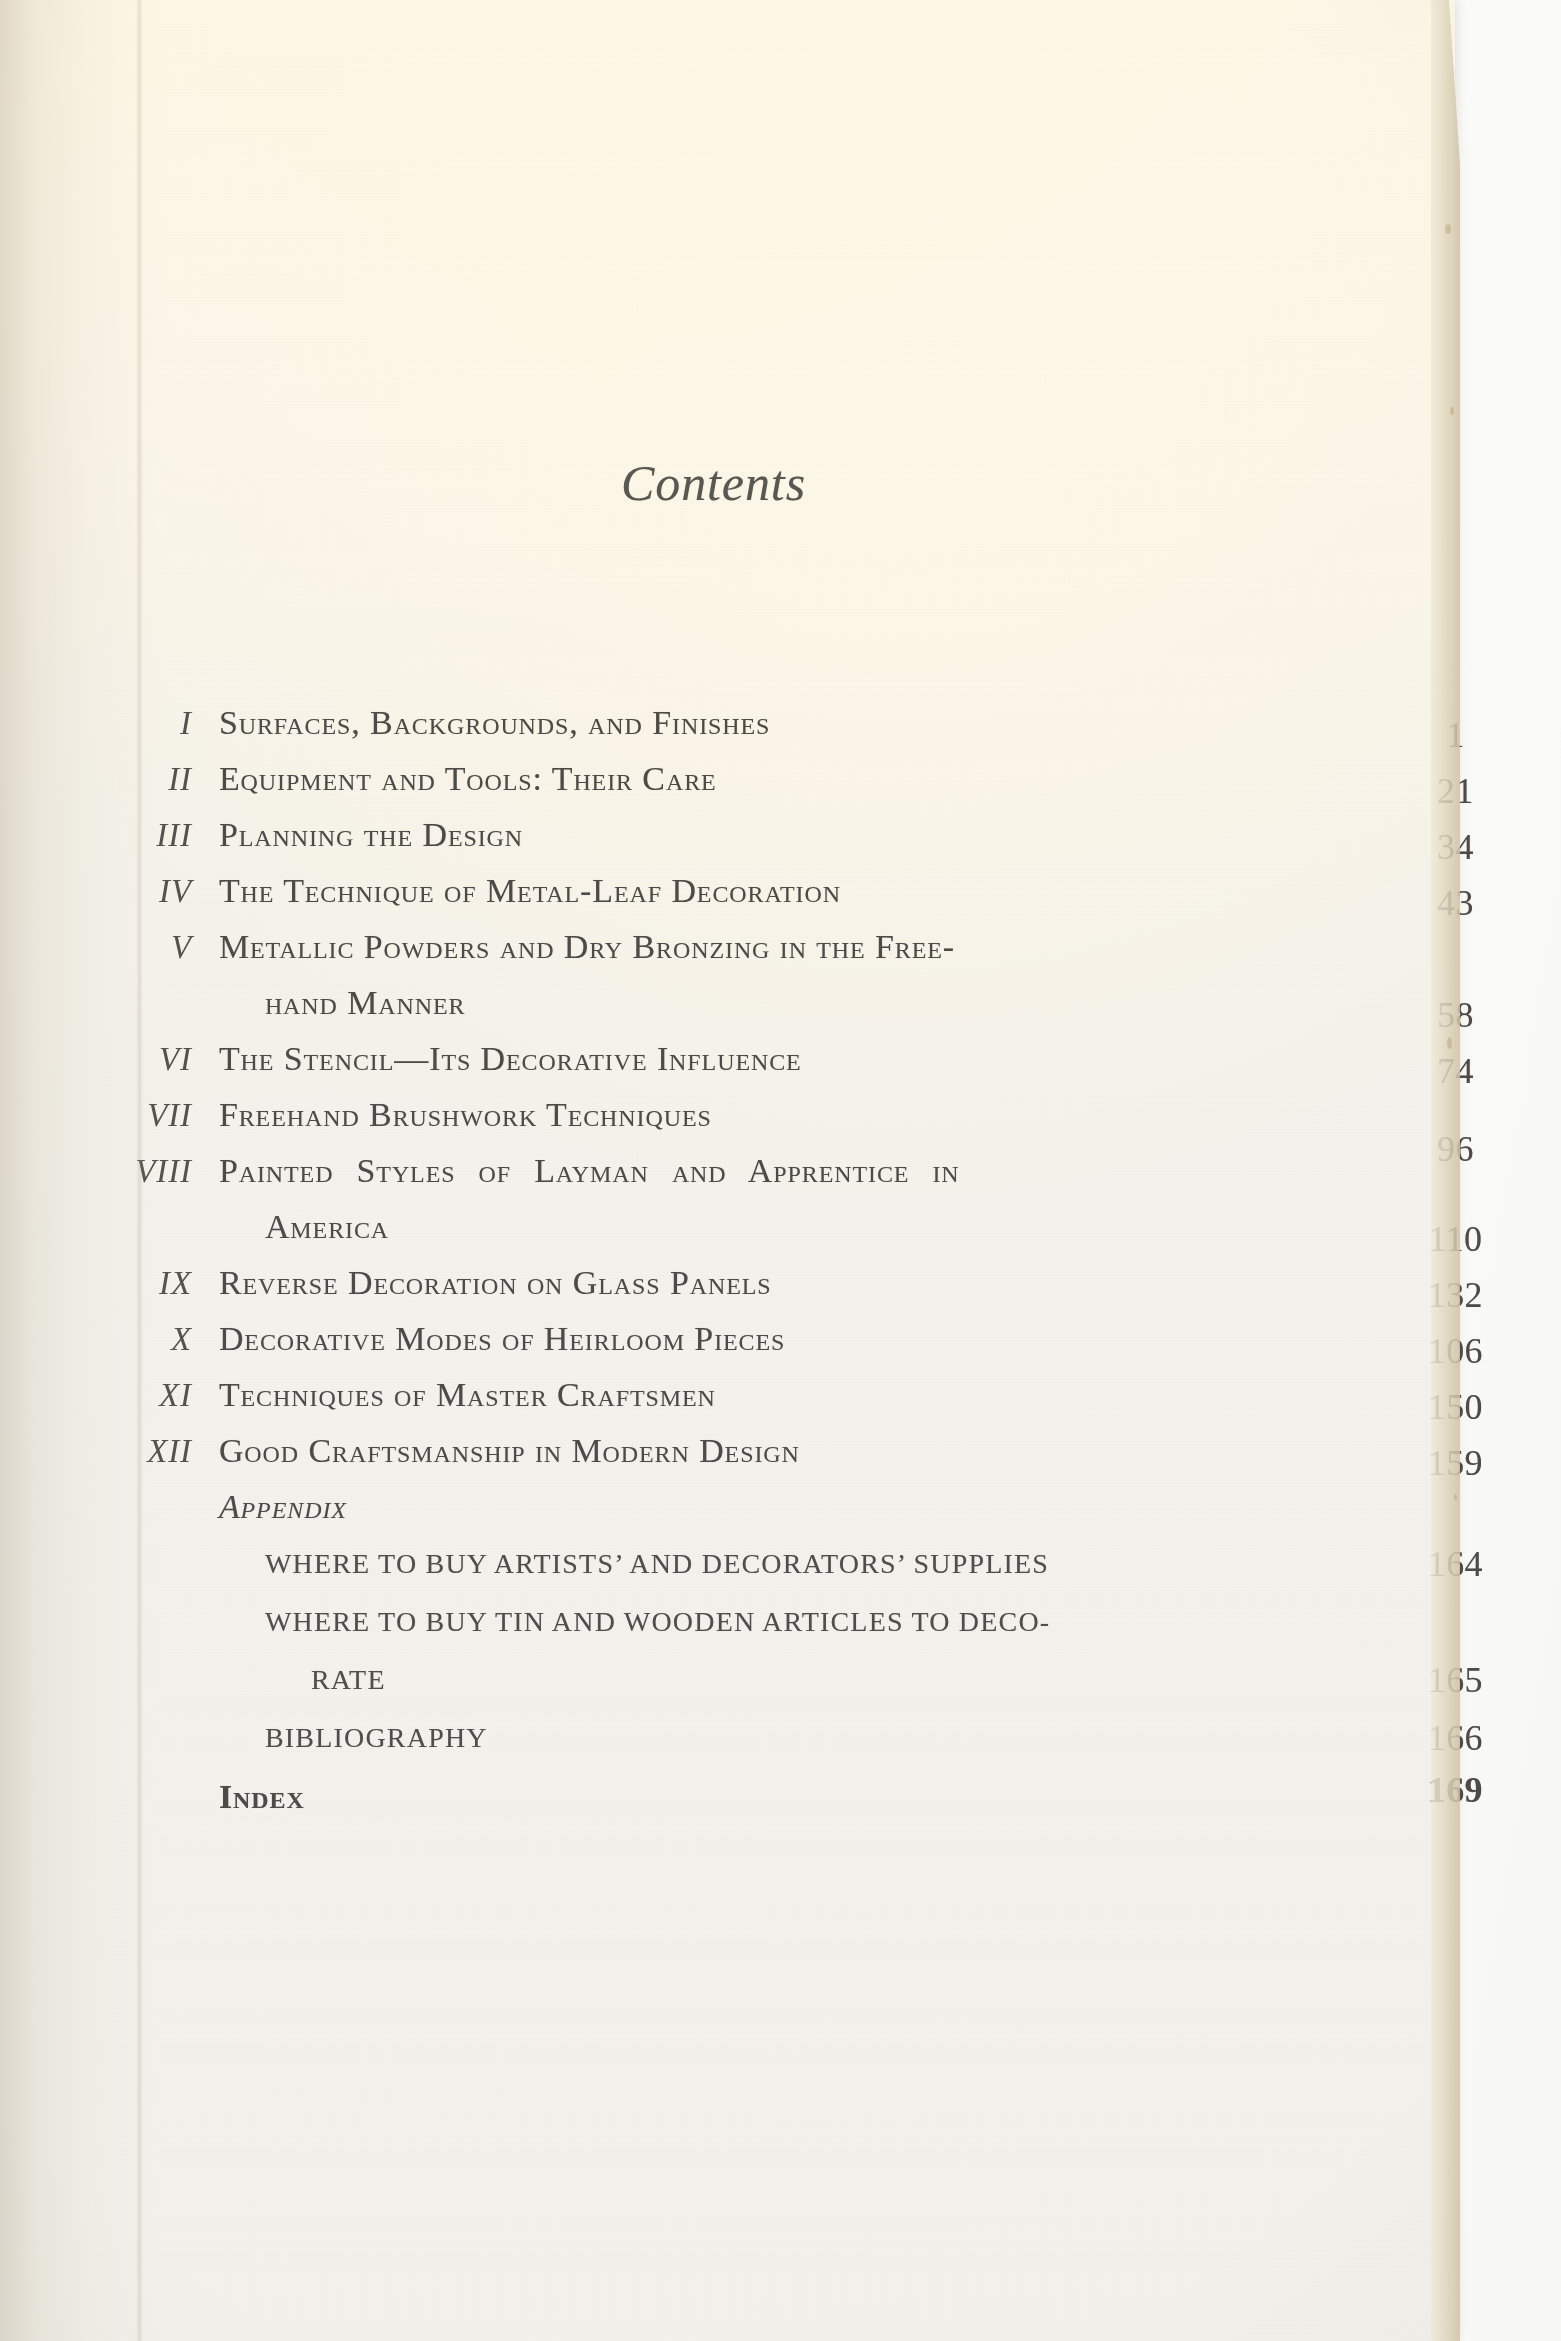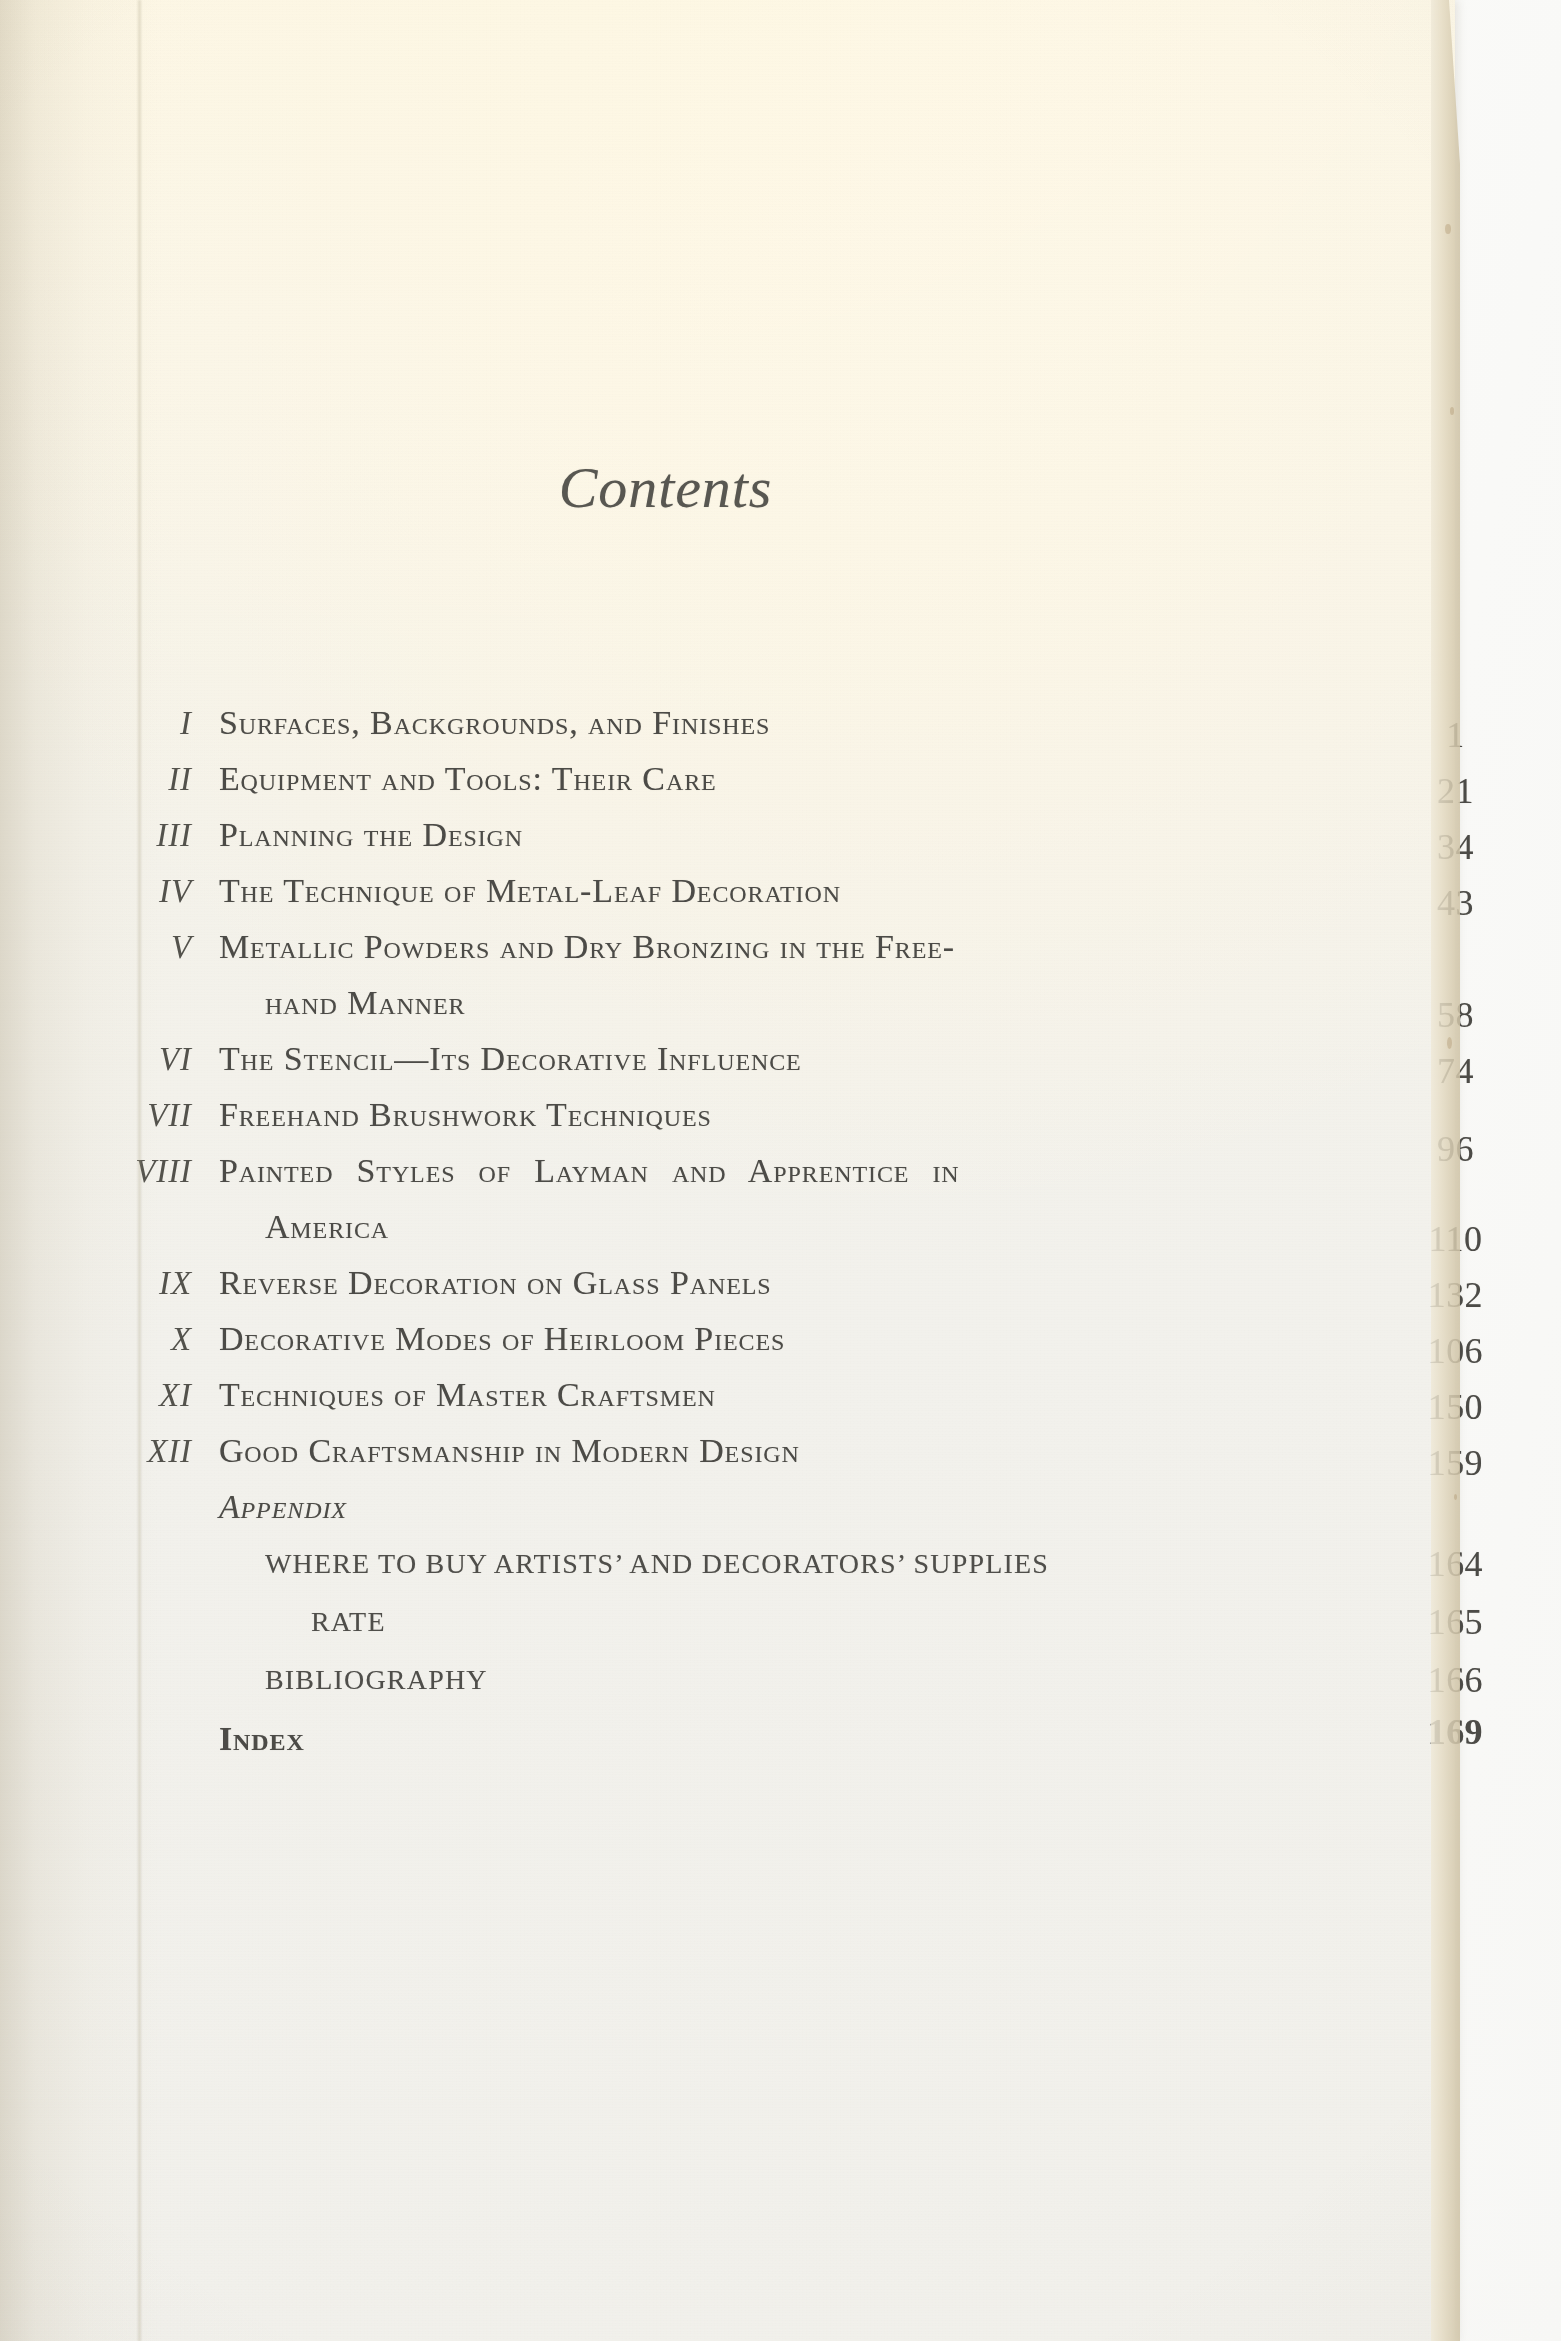--- a/index.html
+++ b/index.html
@@ -120,24 +120,25 @@
 
   #title {
     position: absolute;
     left: 0;
     top: 454px;
     width: 1331px;
     text-align: center;
     font-family: "Liberation Serif", "DejaVu Serif", serif;
     font-style: italic;
     font-weight: 400;
-    font-size: 58px;
+    font-size: 50px;
     letter-spacing: 0.9px;
     color: #585751;
     text-shadow: 0 0 1px rgba(90,88,80,0.35);
+    padding-left: 48px;
   }
 
   #toc {
     position: absolute;
     left: 0;
     top: 695px;
     width: 1331px;
   }
 
   
@@ -329,20 +330,21 @@
             <div class="num">XII</div>
             <div class="body">
               <div class="line">Good Craftsmanship in Modern Design<span class="pg" style="top: 12px;">159</span></div>
             </div>
           </div>
           <div class="entry">
             <div class="num"></div>
             <div class="body">
               <div class="appx-head">Appendix</div>
               <div class="appx-item">where to buy artists’ and decorators’ supplies<span class="pg" style="top: 0px; line-height: 58px;">164</span></div>
+              <div class="appx-item">where to buy tin and wooden articles to deco-</div>
               <div class="appx-item cont">rate<span class="pg" style="top: 0px; line-height: 58px;">165</span></div>
               <div class="appx-item">bibliography<span class="pg" style="top: 0px; line-height: 58px;">166</span></div>
             </div>
           </div>
           <div class="entry">
             <div class="num"></div>
             <div class="body">
               <div class="index-line">Index<span class="pg" style="top: -5.1px;">169</span></div>
             </div>
           </div>

